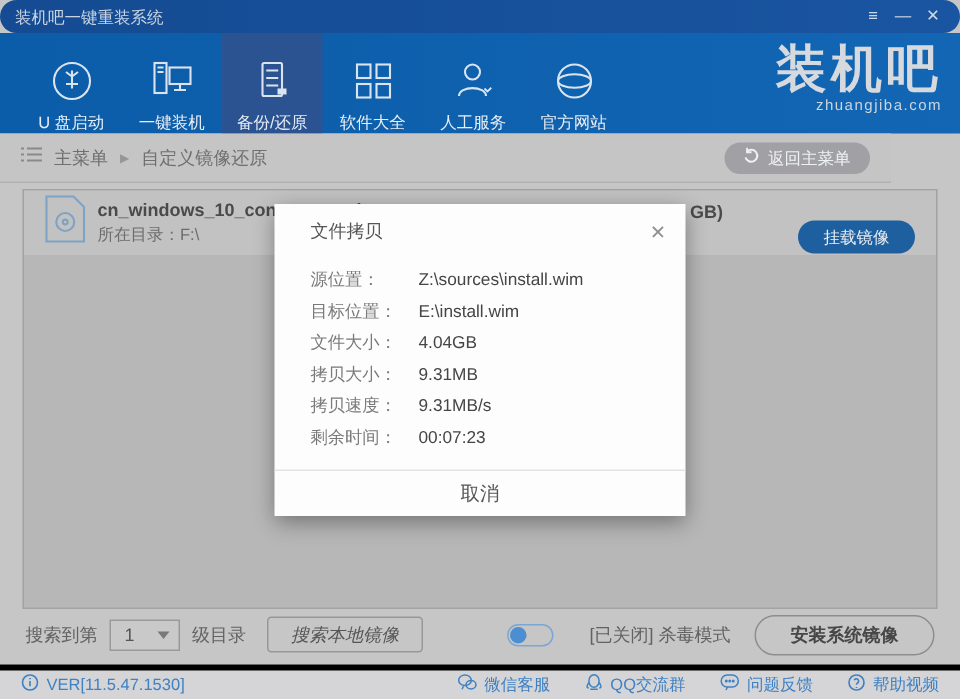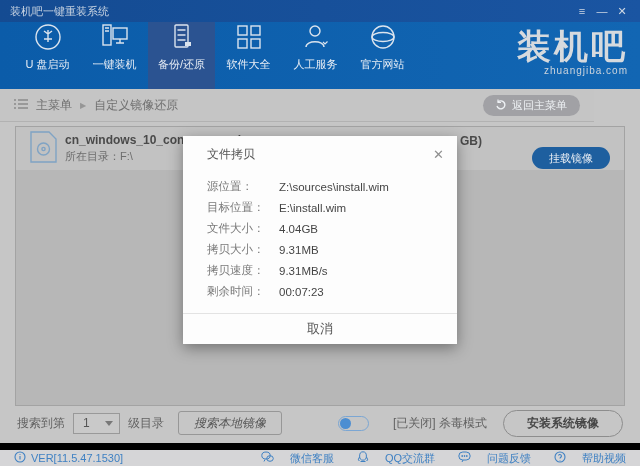--- a/index.html
+++ b/index.html
@@ -2,29 +2,29 @@
 <html><head>
 <meta charset="utf-8">
 <style>
   * { margin:0; padding:0; box-sizing:border-box; }
   html,body { width:640px; }
   body { font-family:"Liberation Sans","DejaVu Sans",sans-serif; }
   .screen { position:relative; width:640px; height:466px; overflow:hidden; background:#c6c6c6; }
 
   
   .titlebar { position:absolute; top:0; left:0; width:640px; height:22px;
-    background:linear-gradient(90deg,#144b92,#1a55a2); display:flex; align-items:center; }
+    background:linear-gradient(90deg,#144b92,#1a55a2); display:flex; align-items:center;border-radius:11px; }
   .titlebar-title { color:#c9d4e2; font-size:11px; padding-left:10px; flex:1; }
   .win-controls { display:flex; align-items:center; padding-right:8px; }
   .win-btn { width:20px; text-align:center; color:#cfd8e4; font-size:11px; line-height:22px; cursor:default; }
 
   
   .nav { position:absolute; top:22px; left:0; width:640px; height:67px;
     background:linear-gradient(90deg,#0b5ca9,#1266b3); display:flex; align-items:stretch; padding-left:14px; }
-  .nav-item { width:67px; display:flex; flex-direction:column; align-items:center; justify-content:flex-start; gap:5px; }
+  .nav-item { width:67px; display:flex; flex-direction:column; align-items:center; justify-content:flex-end; gap:5px; }
   .nav-item.active { background:#2b5391; }
   .nav-label { color:#e7edf5; font-size:11px; white-space:nowrap; }
   .nav-icon svg { display:block; }
   .logo { position:absolute; right:12px; top:6px; text-align:right; }
   .logo-text { color:#d6dade; font-size:34px; font-weight:bold; letter-spacing:3px; line-height:36px;
     font-family:"DejaVu Sans","Liberation Sans",sans-serif; }
   .logo-domain { color:#ccd4dd; font-size:10px; letter-spacing:1px; margin-top:1px; }
 
   
   .breadcrumb { position:absolute; top:89px; left:0; width:594px; height:33px; background:#c5c5c5;
@@ -59,24 +59,24 @@
   .search-local-btn { margin-left:14px; background:transparent; border:1px solid #979797; border-radius:3px;
     color:#555; font-size:12px; height:24px; padding:0 15px; cursor:pointer;font-style:italic; }
   .toggle-group { margin-left:auto; display:flex; align-items:center; gap:24px; }
   .toggle { width:31px; height:15px; border:1px solid #7ba6d3; border-radius:8px; position:relative; cursor:pointer; }
   .toggle-dot { position:absolute; left:1px; top:1px; width:11px; height:11px; border-radius:50%; background:#4c8ed2; }
   .install-btn { margin-left:16px; background:transparent; border:1px solid #8d8d8d; border-radius:14px;
     color:#474747; font-size:12px; font-weight:bold; height:27px; padding:0 23px; cursor:pointer; }
 
   
   .footer { position:absolute; left:0; top:443px; width:640px; height:23px; background:#d5d5d7;
-    border-top:7px solid #000000; display:flex; align-items:center; padding:0 14px; }
+    border-top:4px solid #000000; display:flex; align-items:center; padding:0 14px; }
   .ver { display:flex; align-items:center; gap:5px; color:#3f81c3; font-size:11px; cursor:pointer; }
   .footer-links { margin-left:auto; display:flex; gap:23px; }
-  .footer-link { display:flex; align-items:center; gap:16px; color:#3f81c3; font-size:11px; cursor:pointer; }
+  .footer-link { display:flex; align-items:center; gap:5px; color:#3f81c3; font-size:11px; cursor:pointer; }
 
   
   .dialog { position:absolute; left:183px; top:136px; width:274px; background:#fdfdfd;
     box-shadow:0 4px 14px rgba(0,0,0,0.38); z-index:10; }
   .dialog-header { display:flex; align-items:center; justify-content:space-between; padding:10px 13px 7px 24px; }
   .dialog-title { color:#555; font-size:12px; }
   .dialog-close { color:#8f8f8f; font-size:13px; cursor:pointer; line-height:13px; }
   .dialog-body { padding:6px 14px 2px 24px; }
   .d-row { display:flex; align-items:center; height:21px; font-size:11.5px; }
   .d-label { width:72px; color:#7a7a7a;font-family:Liberation Mono, monospace; }

